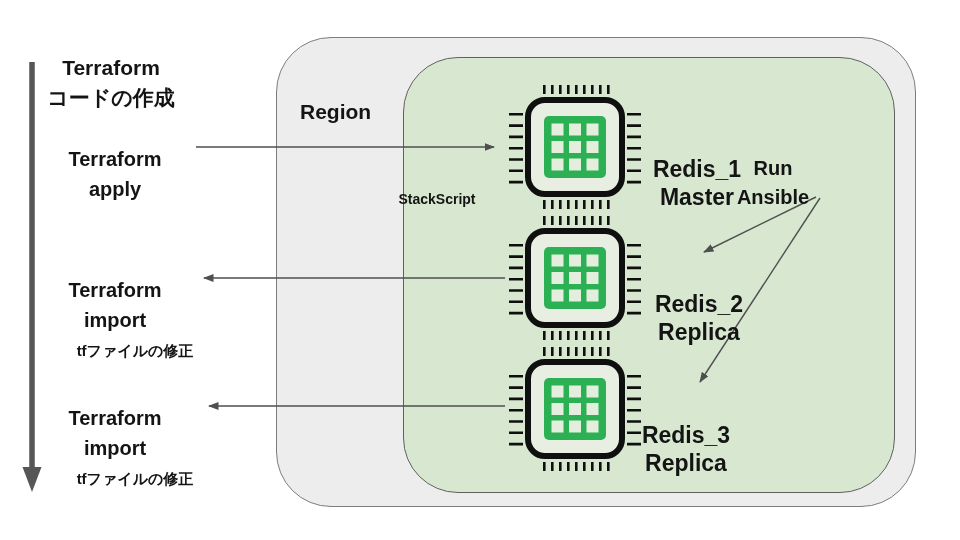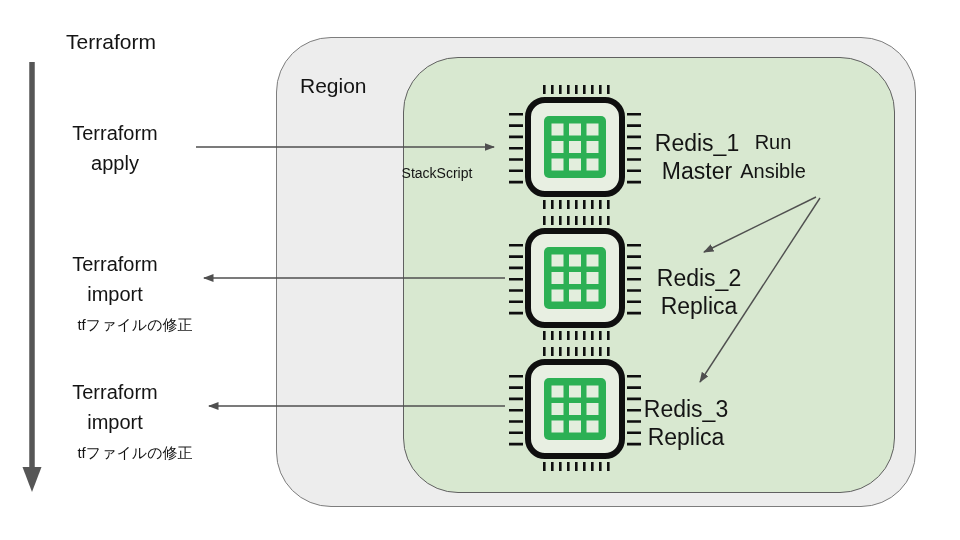--- a/index.html
+++ b/index.html
@@ -3,21 +3,21 @@
 <meta charset="utf-8">
 <style>
   html,body{margin:0;padding:0;}
   body{
     width:960px;height:540px;position:relative;overflow:hidden;
     background:#ffffff;
     font-family:"Liberation Sans","DejaVu Sans",sans-serif;
     color:#141414;
   }
   .abs{position:absolute;}
-  .txt{font-weight:normal;text-align:center;white-space:pre;}
+  .txt{font-weight:bold;text-align:center;white-space:pre;margin-top:26px;}
 
   
   .wf-title{left:16px;top:27px;width:190px;font-size:21px;line-height:30px;}
   .wf-step{width:190px;left:20px;font-size:20px;line-height:30px;}
   .wf-step.s0{top:118px;}
   .wf-step.s1{top:249px;}
   .wf-step.s2{top:377px;}
   .wf-note{width:180px;left:45px;font-size:15px;line-height:19px;}
   .wf-note.n1{top:315px;}
   .wf-note.n2{top:443px;}
@@ -94,21 +94,21 @@
     <line x1="32" y1="62" x2="32" y2="470" stroke="#565656" stroke-width="5.5"></line>
     <polygon points="32,492 22.5,467 41.5,467" fill="#565656"></polygon>
   </g>
   <path d="M196,147 L494,147" stroke="#4f4f4f" stroke-width="1.4" fill="none" marker-end="url(#ah)"></path>
   <path d="M505,278 L204,278" stroke="#4f4f4f" stroke-width="1.4" fill="none" marker-end="url(#ah)"></path>
   <path d="M505,406 L209,406" stroke="#4f4f4f" stroke-width="1.4" fill="none" marker-end="url(#ah)"></path>
   <path d="M816,197 L704,252" stroke="#4f4f4f" stroke-width="1.4" fill="none" marker-end="url(#ah)"></path>
   <path d="M820,198 L700,382" stroke="#4f4f4f" stroke-width="1.4" fill="none" marker-end="url(#ah)"></path>
 </svg>
 
-<div class="abs txt wf-title"><span>Terraform</span><br></div>
+<div class="abs txt wf-title"><span>Terraform</span><br><span>コードの作成</span></div>
 
 <div class="abs txt wf-step s0"><span>Terraform</span><br><span>apply</span></div>
 
 <div class="abs txt wf-step s1"><span>Terraform</span><br><span>import</span></div>
 <div class="abs txt wf-note n1">tfファイルの修正</div>
 
 <div class="abs txt wf-step s2"><span>Terraform</span><br><span>import</span></div>
 <div class="abs txt wf-note n2">tfファイルの修正</div>
 
 <svg class="abs chip c1" viewBox="0 0 140 124">

